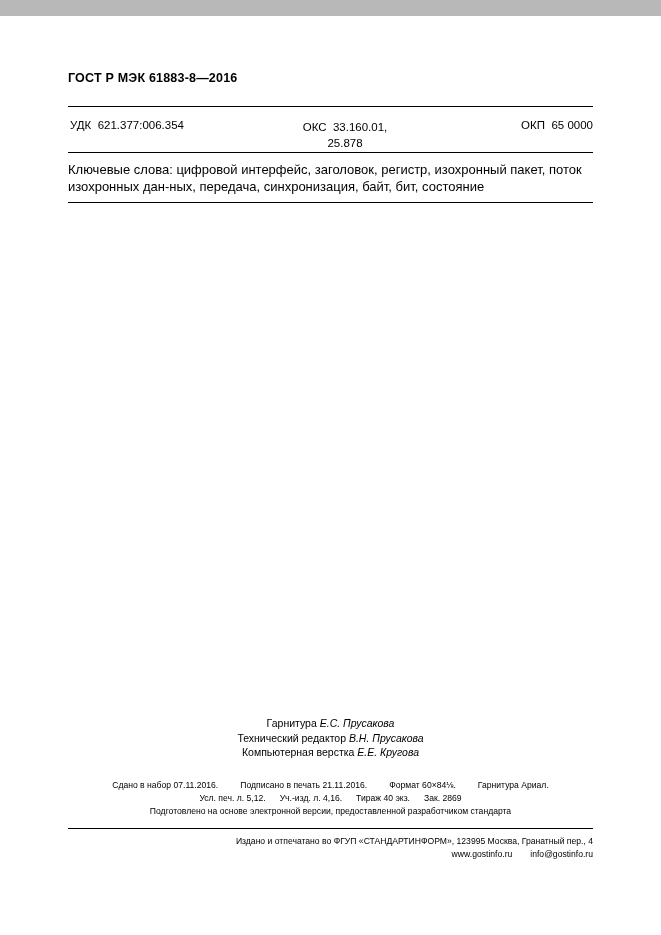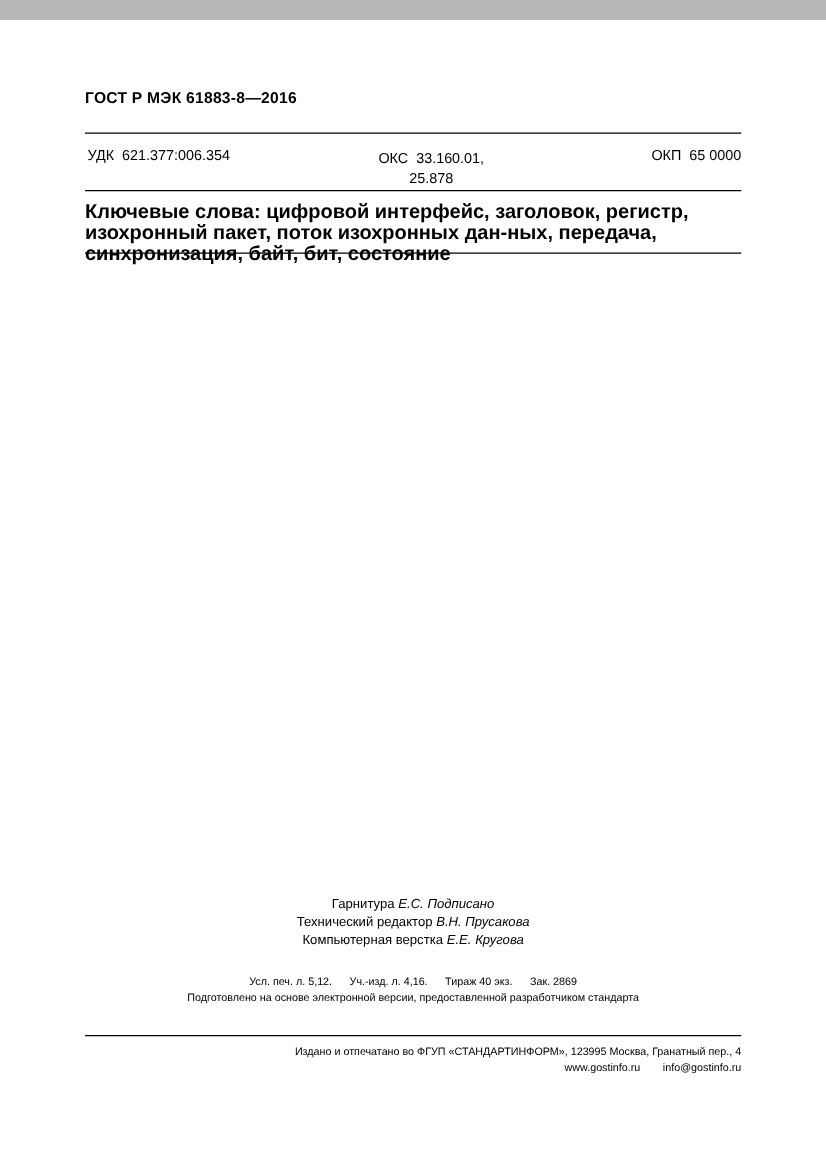--- a/index.html
+++ b/index.html
@@ -74,24 +74,23 @@
     right: 0;
     top: 0;
     white-space: nowrap;
   }
 
   .keywords {
     position: absolute;
     left: 0;
     top: 145px;
     width: 525px;
-    font-size: 16px;
+    font-size: 13px;
     line-height: 17px;
     color: #000;
-    font-weight: bold;
   }
 
   .credits {
     position: absolute;
     left: 0;
     top: 700px;
     width: 525px;
     text-align: center;
     font-size: 10.5px;
     line-height: 14.5px;
@@ -171,33 +170,36 @@
     <div class="keywords">
       <span>Ключевые слова:</span>
       <span>цифровой интерфейс, заголовок, регистр, изохронный пакет, поток изохронных дан-ных, передача, синхронизация, байт, бит, состояние</span>
     </div>
 
     <div class="rule rule-3"></div>
 
     <div class="credits">
       <div class="line">
         <span class="role">Гарнитура</span>
-        <span>Е.С. Подписано</span>
+        <span>Е.С. Прусакова</span>
       </div>
       <div class="line">
         <span class="role">Технический редактор</span>
         <span>В.Н. Прусакова</span>
       </div>
       <div class="line">
         <span class="role">Компьютерная верстка</span>
         <span>Е.Е. Кругова</span>
       </div>
     </div>
 
     <div class="print-info">
+      <div class="li">
+        <span>Сдано в набор 07.11.2016.</span><span class="sp"></span><span>Подписано в печать 21.11.2016.</span><span class="sp"></span><span>Формат 60×84</span><span class="frac">⅛.</span><span class="sp"></span><span>Гарнитура Ариал.</span>
+      </div>
       <div class="li">
         <span>Усл. печ. л. 5,12.</span><span class="sp2"></span><span>Уч.-изд. л. 4,16.</span><span class="sp2"></span><span>Тираж 40 экз.</span><span class="sp2"></span><span>Зак. 2869</span>
       </div>
       <div class="li">Подготовлено на основе электронной версии, предоставленной разработчиком стандарта</div>
     </div>
 
     <div class="rule-4"></div>
 
     <div class="publisher">
       <div>Издано и отпечатано во ФГУП «СТАНДАРТИНФОРМ», 123995 Москва, Гранатный пер., 4</div>

